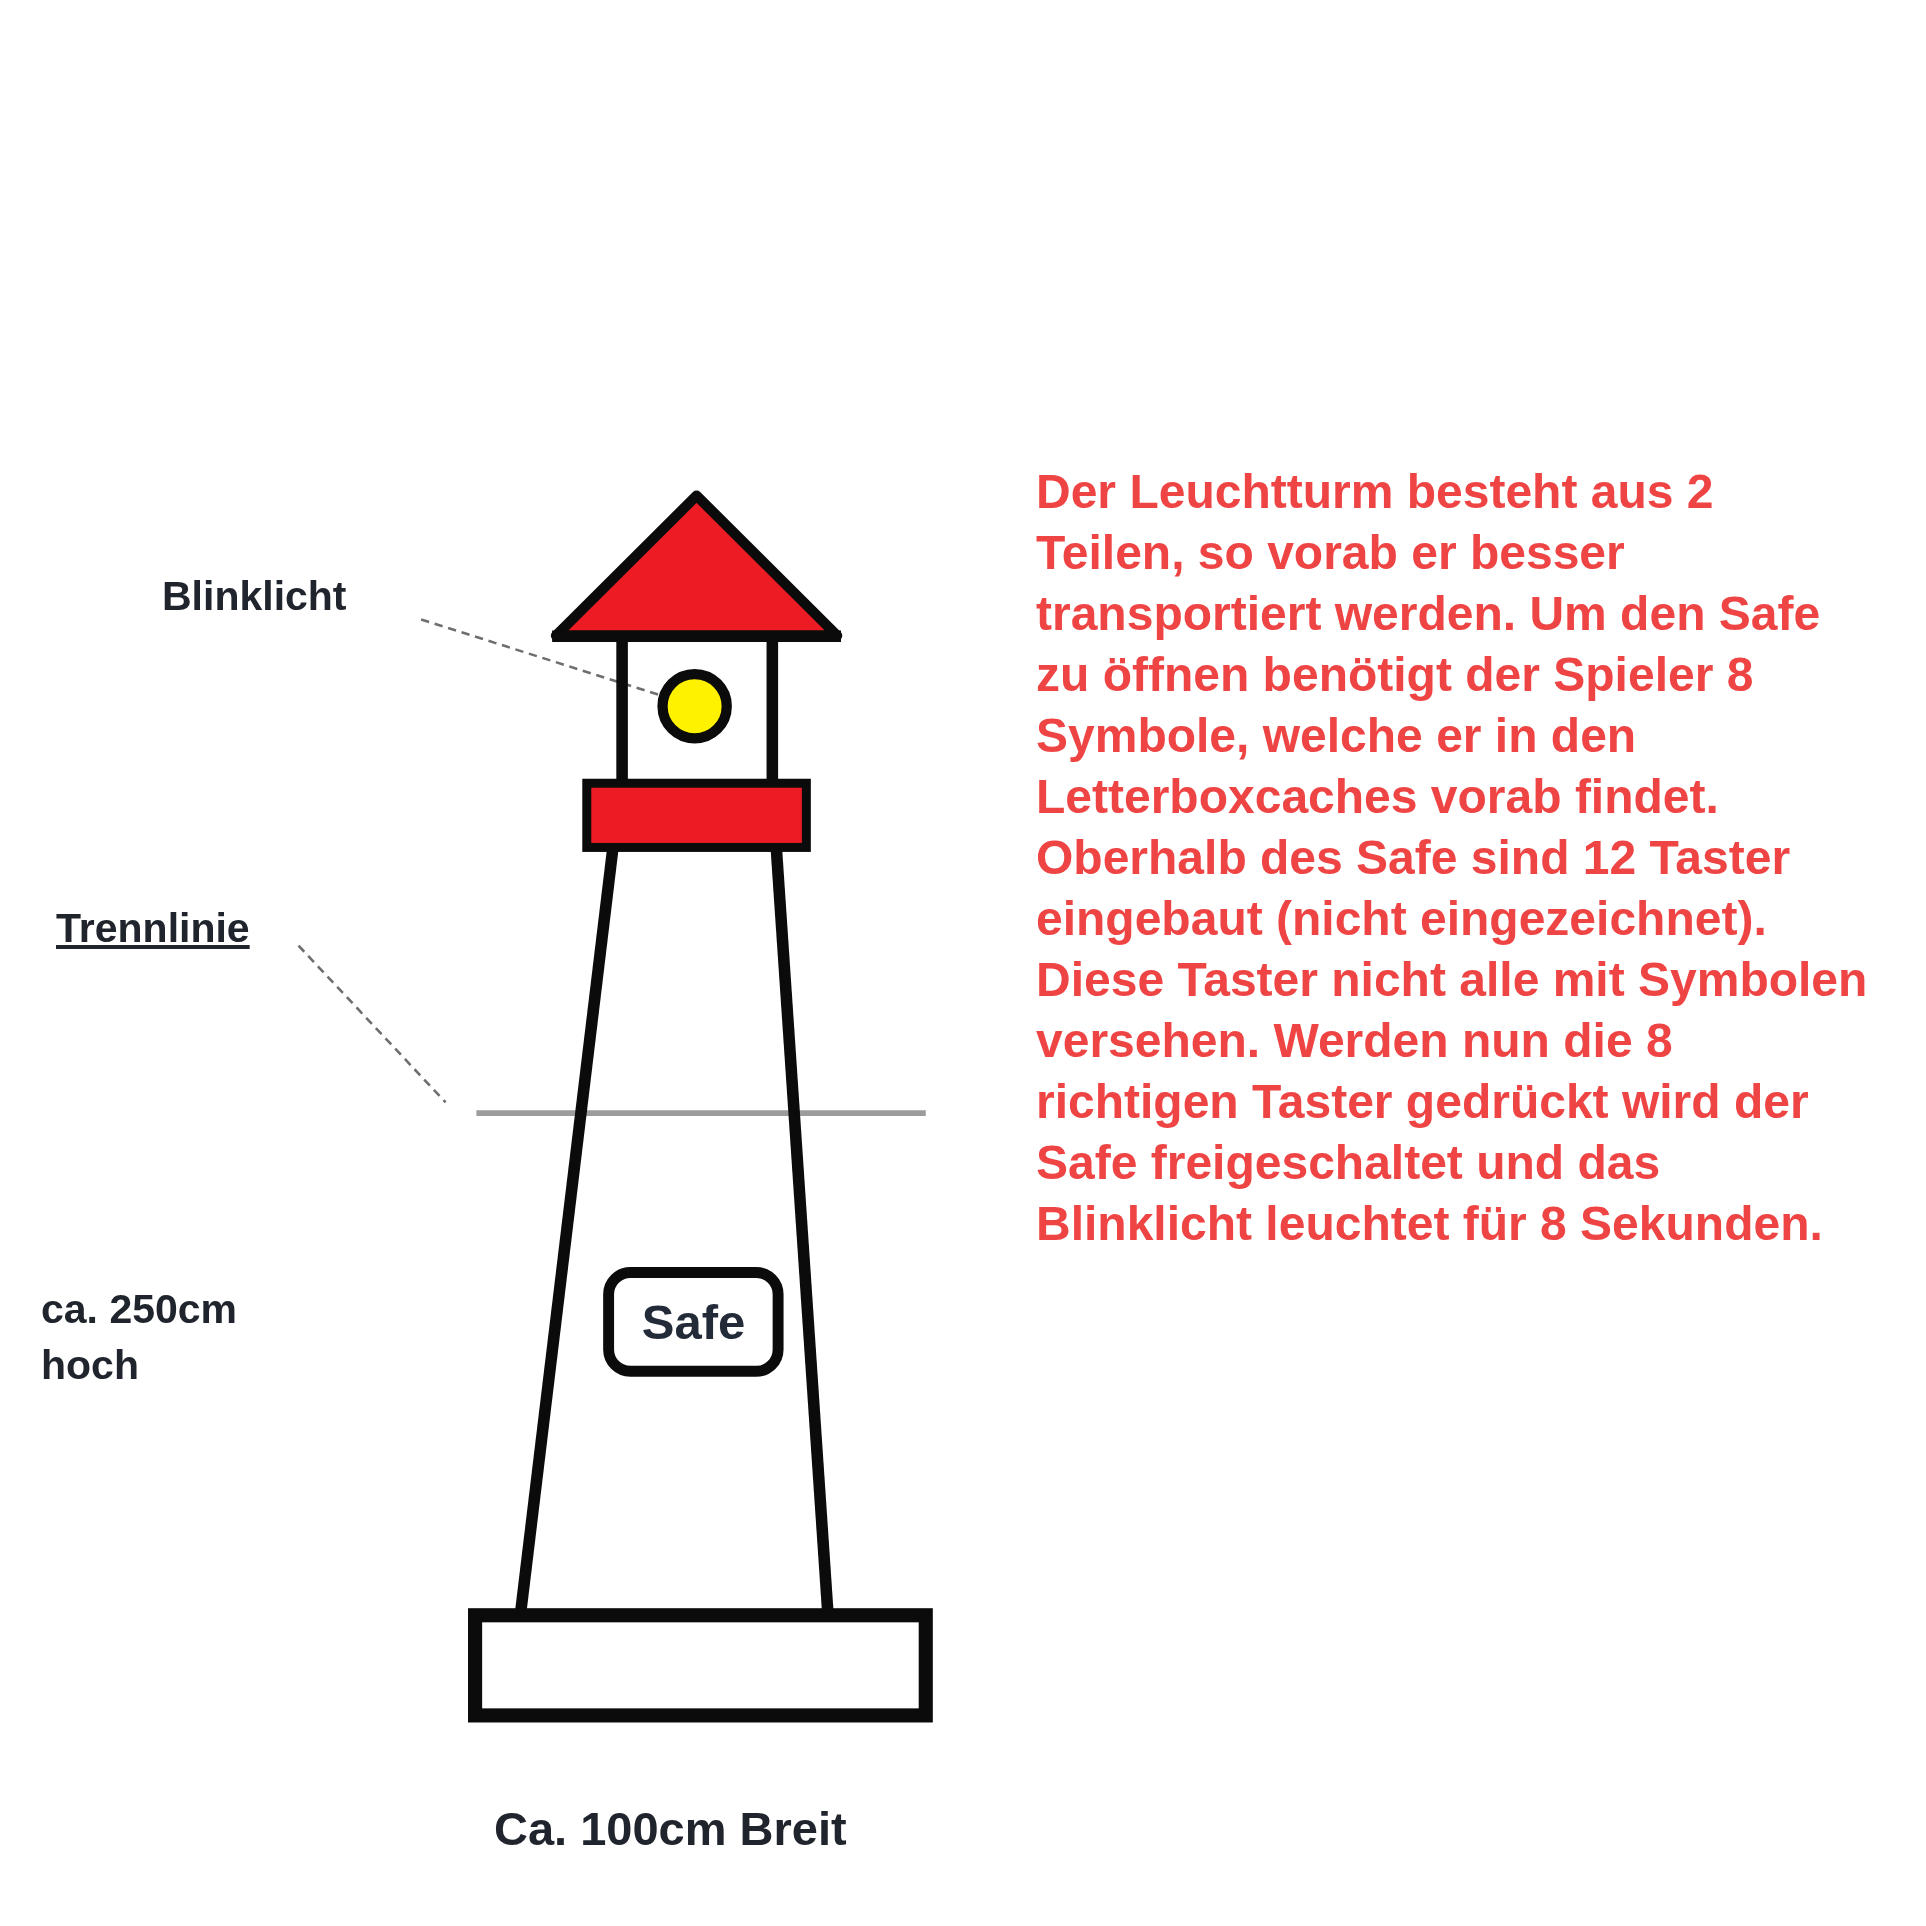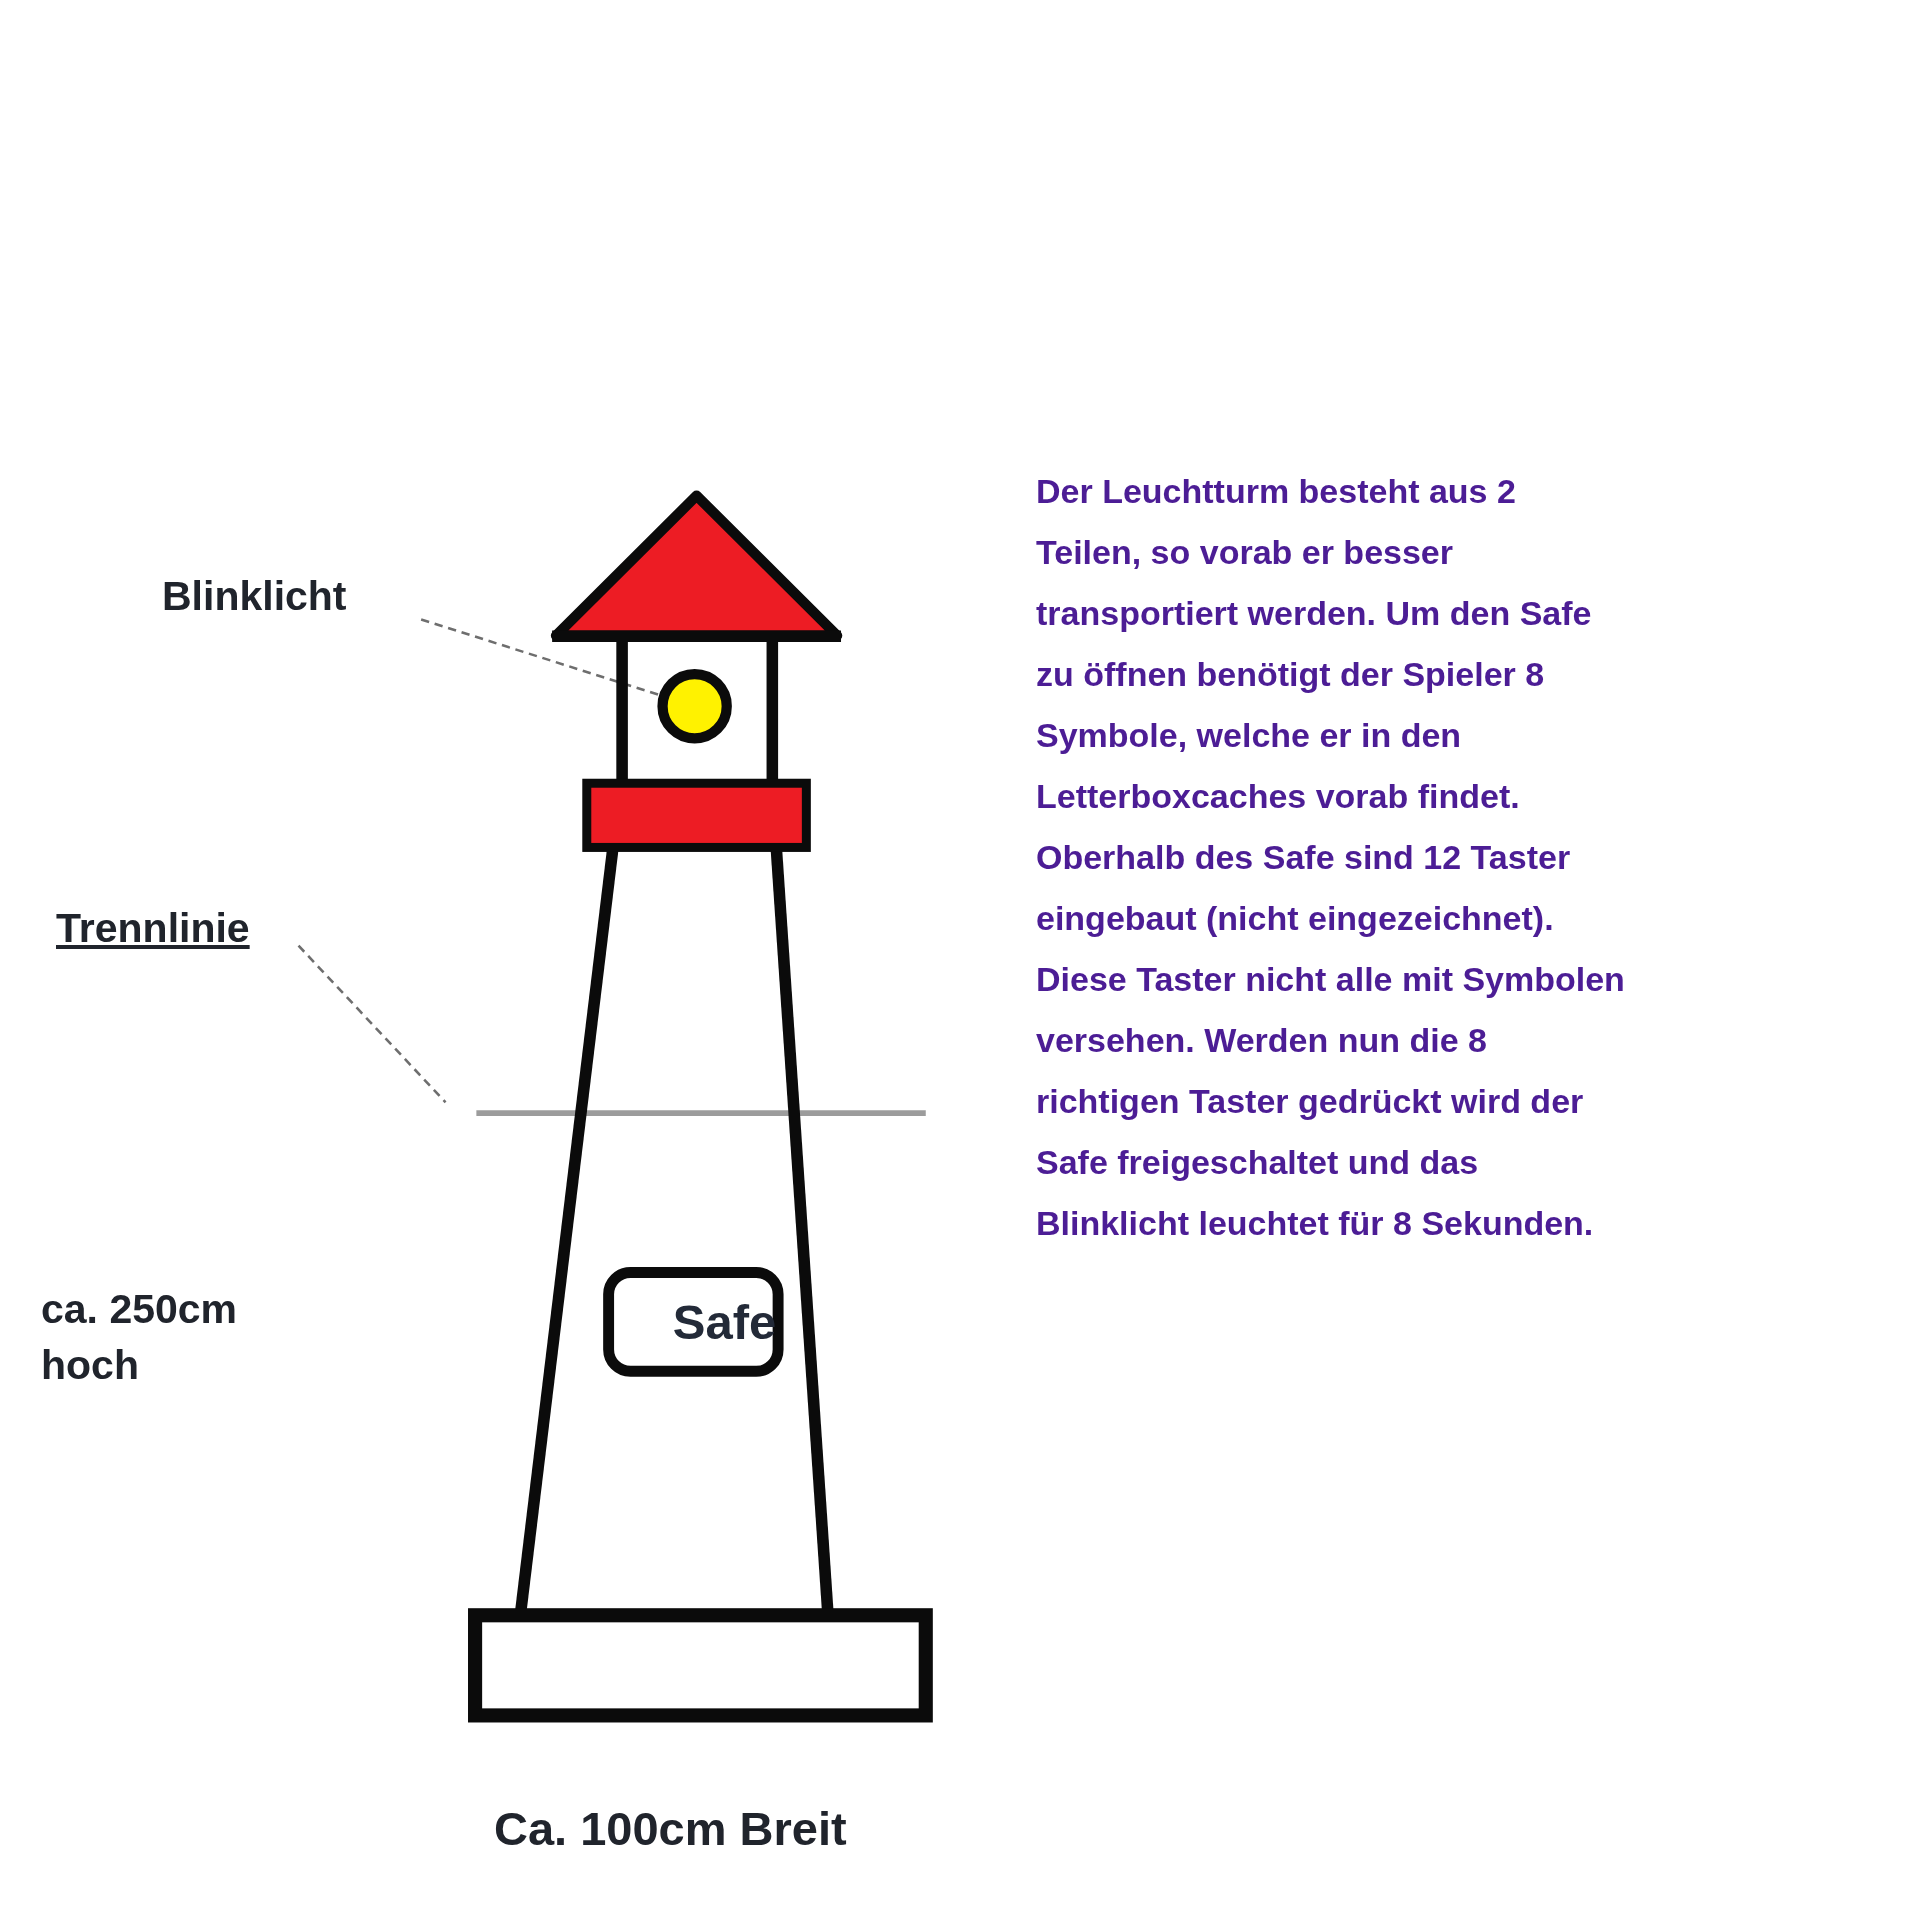--- a/index.html
+++ b/index.html
@@ -27,30 +27,30 @@
     font-size: 41px;
     line-height: 1.05;
     white-space: nowrap;
   }
   .paragraph {
     position: absolute;
     left: 1036px;
     top: 461px;
     width: 860px;
     font-weight: bold;
-    color: #4c1d95;
-    font-size: 34px;
+    color: #ef4444;
+    font-size: 48px;
     line-height: 61px;
   }
   .paragraph .pline {
     white-space: nowrap;
   }
   #safe-label {
     position: absolute;
-    left: 640px;
+    left: 609px;
     top: 1273px;
     width: 169px;
     height: 99px;
     line-height: 99px;
     text-align: center;
     font-weight: bold;
     font-size: 49px;
     color: #232a38;
   }
   #blinklicht-label { left: 162px; top: 575px; }

